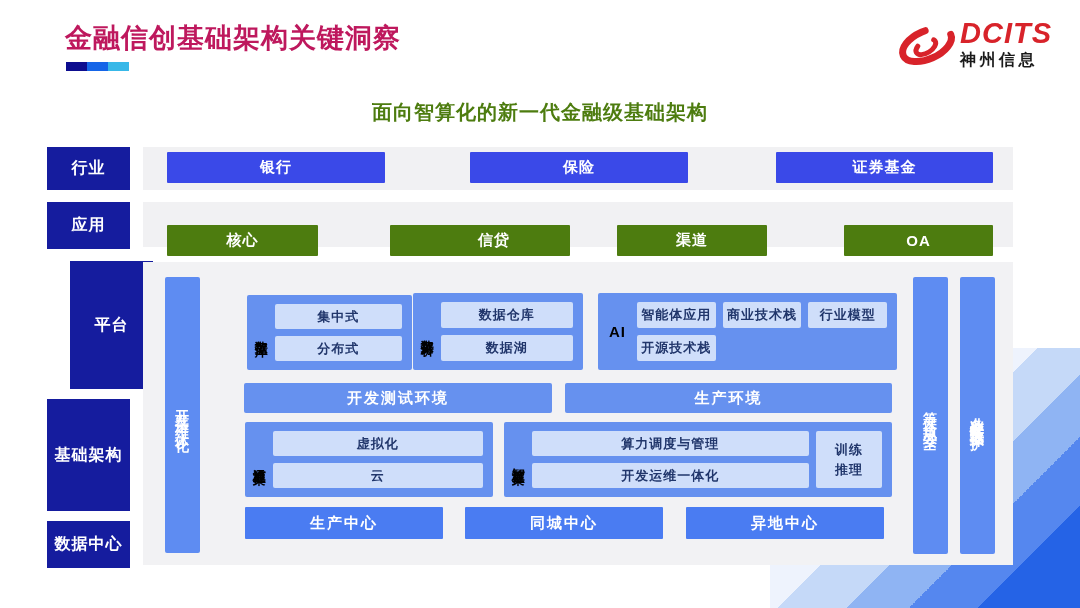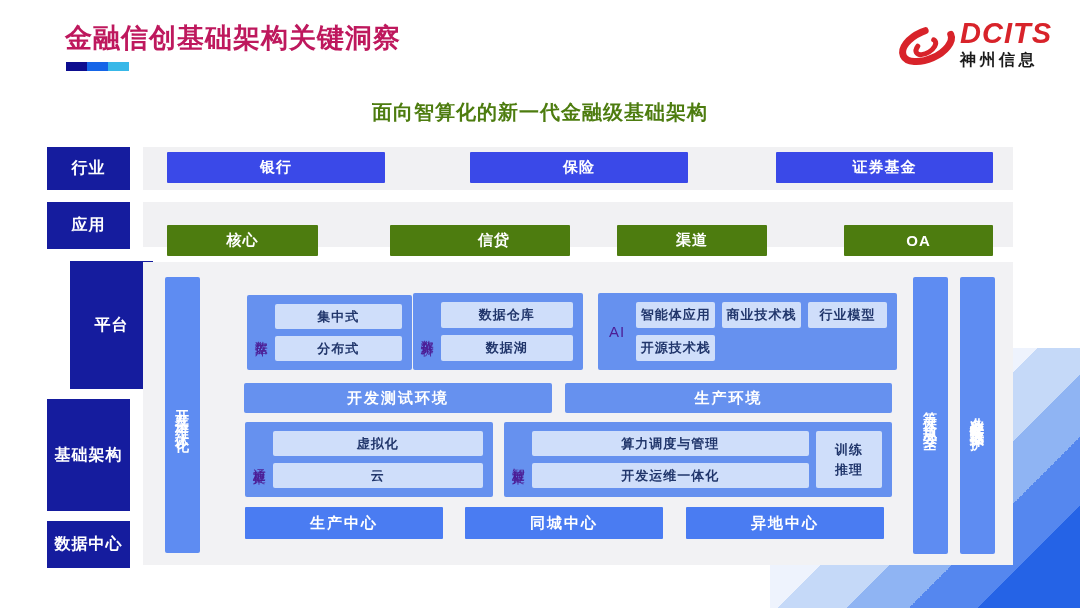--- a/index.html
+++ b/index.html
@@ -38,21 +38,21 @@
   .btn.app{background:#4d7c0f;top:209px;height:31px;margin-top:16px;}
 
   
   .panel{position:absolute;left:143px;top:262px;width:870px;height:303px;background:#f2f2f4;z-index:1;}
   .panel *{box-sizing:border-box;}
 
   .vbar{position:absolute;background:#5e8cf2;color:#fff;font-weight:bold;font-size:14px;
     writing-mode:vertical-rl;text-orientation:upright;display:flex;align-items:center;justify-content:center;border-radius:2px;}
 
   .group{position:absolute;background:#6691ef;border-radius:2px;display:flex;align-items:stretch;gap:7px;padding:9px 10px 9px 7px;}
-  .group-label{writing-mode:vertical-rl;text-orientation:upright;color:#4c1d95;font-weight:normal;font-size:13px;line-height:1.05;align-self:center;letter-spacing:1px;}
+  .group-label{writing-mode:vertical-rl;text-orientation:upright;color:#000000;font-weight:bold;font-size:13px;line-height:1.05;align-self:center;letter-spacing:1px;}
   .group-label.horiz{writing-mode:horizontal-tb;font-size:15px;padding:0 4px;}
   .group-items{flex:1;display:flex;flex-direction:column;gap:7px;}
   .group-grid{flex:1;display:grid;grid-template-columns:1fr 1fr 1fr;grid-template-rows:1fr 1fr;gap:7px;}
   .light-box{flex:1;background:#cfdefa;color:#21366b;font-size:13px;font-weight:600;
     display:flex;align-items:center;justify-content:center;border-radius:2px;letter-spacing:1px;}
   .side-item{width:66px;background:#cfdefa;color:#21366b;font-size:13px;font-weight:600;border-radius:2px;
     display:flex;flex-direction:column;align-items:center;justify-content:center;line-height:1.5;letter-spacing:1px;}
 
   .env-bar{position:absolute;top:121px;height:30px;background:#6691ef;color:#fff;font-size:15px;font-weight:bold;
     display:flex;align-items:center;justify-content:center;border-radius:2px;letter-spacing:2px;}

